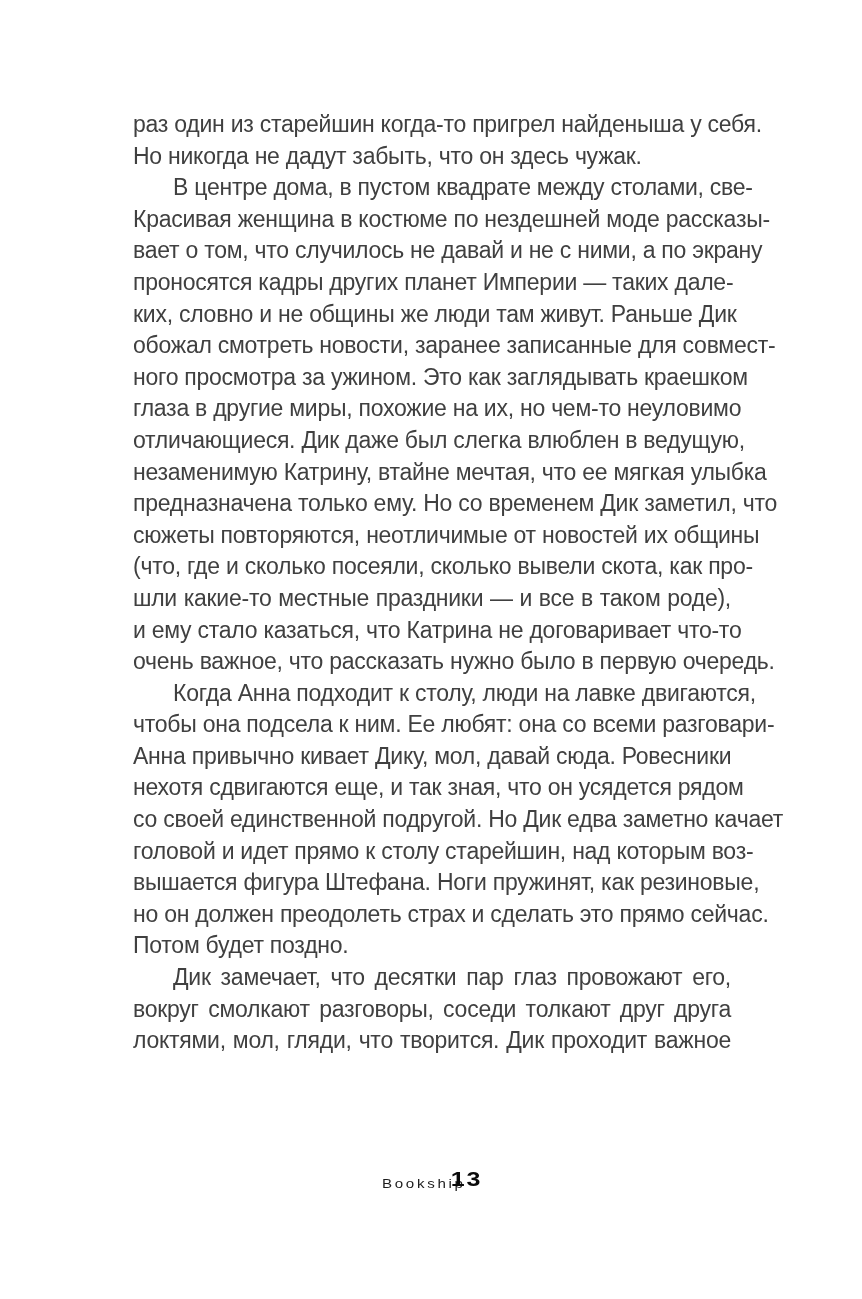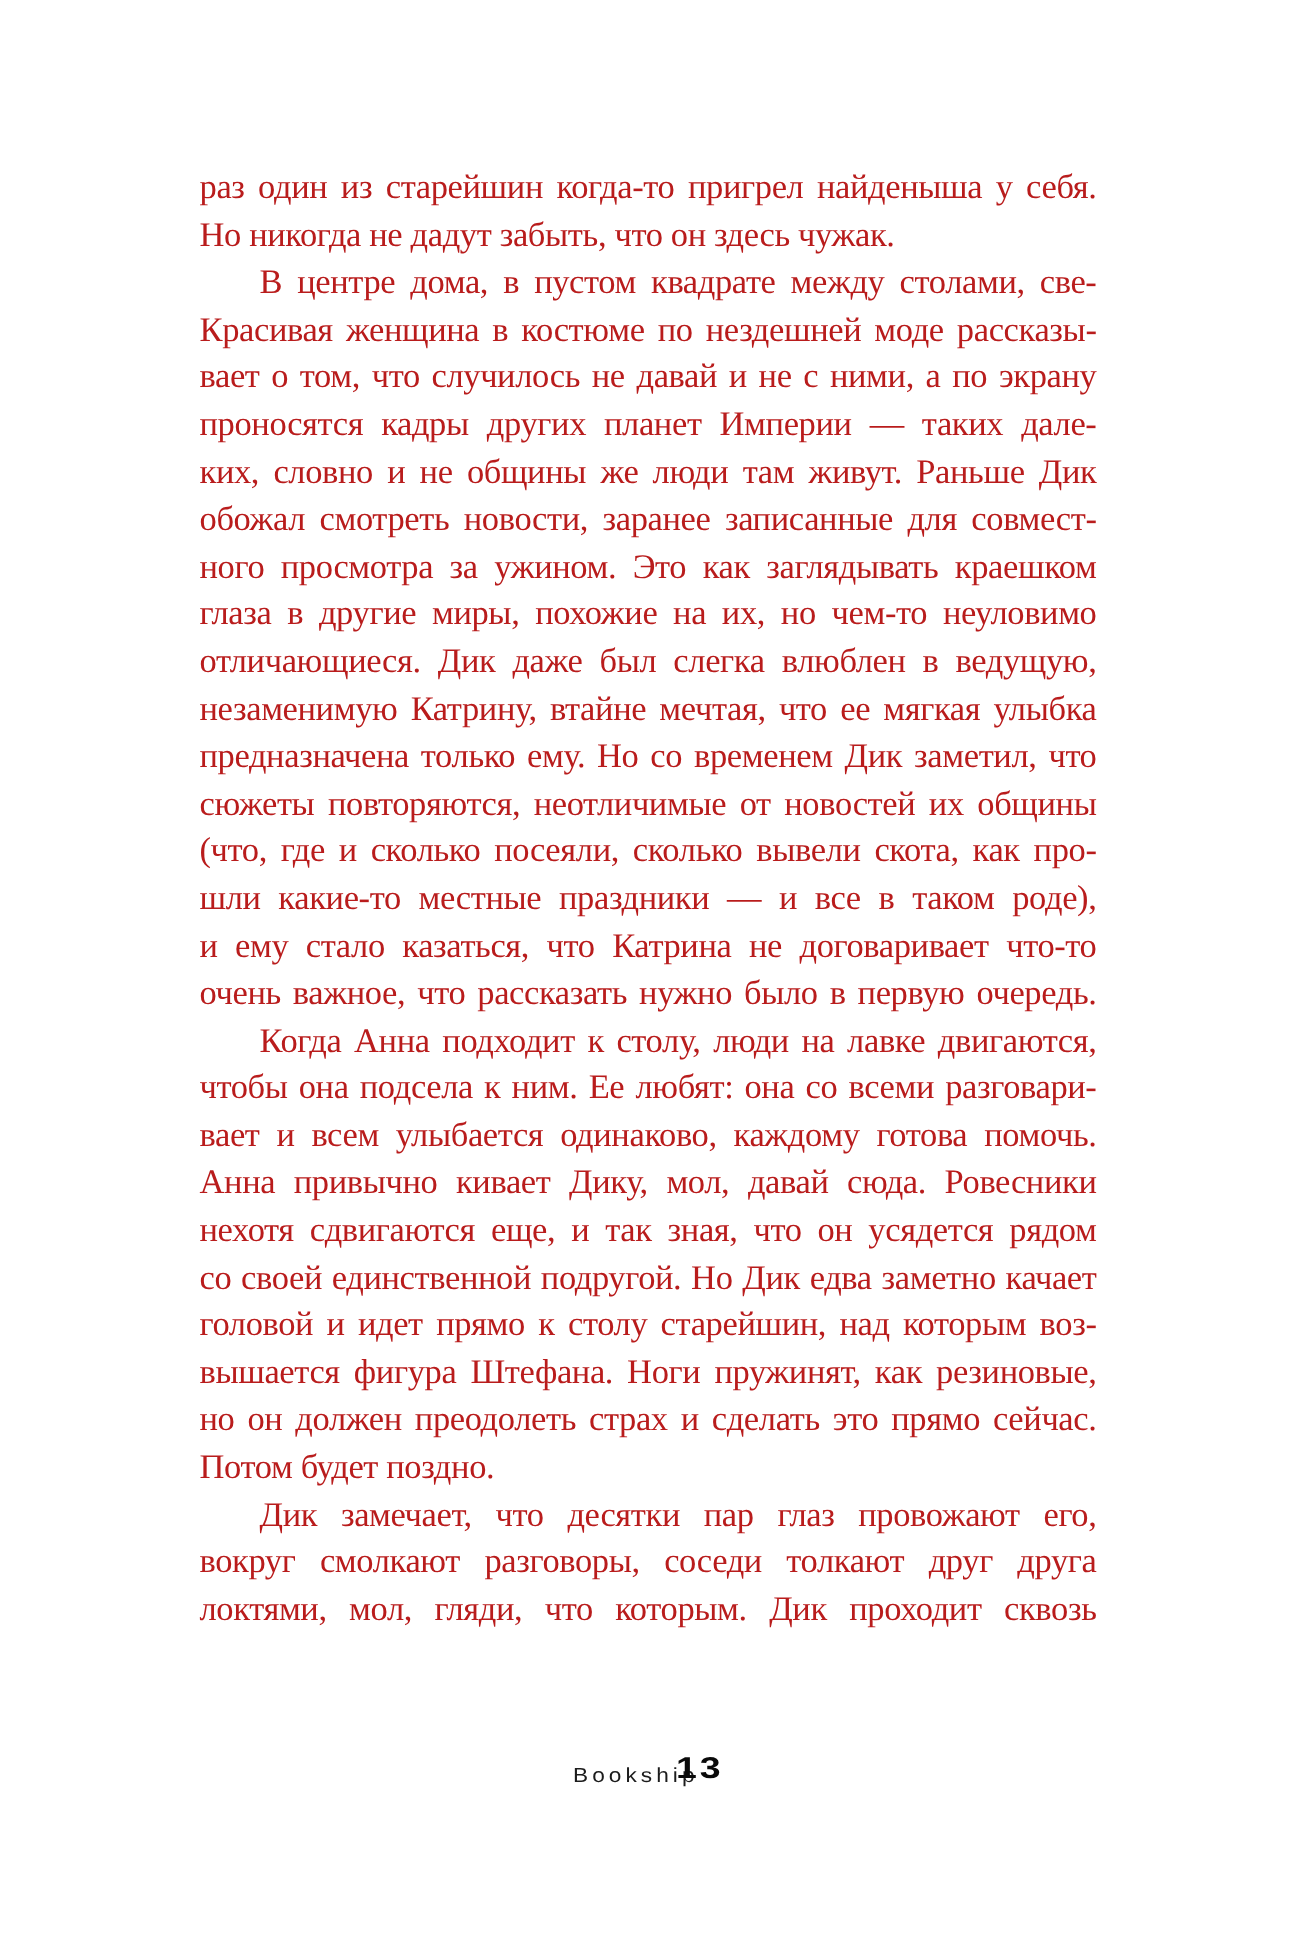--- a/index.html
+++ b/index.html
@@ -16,26 +16,26 @@
     font-family: "Liberation Serif", serif;
     color: #000000;
   }
   .text-block {
     position: absolute;
     left: 133px;
     top: 109px;
     width: 598px;
   }
   .line {
-    font-family: Liberation Serif, serif;
+    font-family: Liberation Sans, sans-serif;
     font-size: 23px;
     line-height: 31.6px;
     height: 31.6px;
     letter-spacing: -0.25px;
-    color: #b91c1c;
+    color: #404040;
     text-align: justify;
     text-align-last: justify;
     text-justify: inter-word;
     white-space: nowrap;
   }
   .line.end {
     text-align-last: left;
   }
   .line.indent {
     text-indent: 40px;
@@ -92,32 +92,31 @@
     <div class="line">незаменимую Катрину, втайне мечтая, что ее мягкая улыбка</div>
     <div class="line">предназначена только ему. Но со временем Дик заметил, что</div>
     <div class="line">сюжеты повторяются, неотличимые от новостей их общины</div>
     <div class="line">(что, где и сколько посеяли, сколько вывели скота, как про-</div>
     <div class="line">шли какие-то местные праздники — и все в таком роде),</div>
     <div class="line">и ему стало казаться, что Катрина не договаривает что-то</div>
     <div class="line">очень важное, что рассказать нужно было в первую очередь.</div>
 
     <div class="line indent">Когда Анна подходит к столу, люди на лавке двигаются,</div>
     <div class="line">чтобы она подсела к ним. Ее любят: она со всеми разговари-</div>
-    <div class="line">вает и всем улыбается одинаково, каждому готова помочь.</div>
     <div class="line">Анна привычно кивает Дику, мол, давай сюда. Ровесники</div>
     <div class="line">нехотя сдвигаются еще, и так зная, что он усядется рядом</div>
     <div class="line">со своей единственной подругой. Но Дик едва заметно качает</div>
     <div class="line">головой и идет прямо к столу старейшин, над которым воз-</div>
     <div class="line">вышается фигура Штефана. Ноги пружинят, как резиновые,</div>
     <div class="line">но он должен преодолеть страх и сделать это прямо сейчас.</div>
     <div class="line end">Потом будет поздно.</div>
 
     <div class="line indent">Дик замечает, что десятки пар глаз провожают его,</div>
     <div class="line">вокруг смолкают разговоры, соседи толкают друг друга</div>
-    <div class="line">локтями, мол, гляди, что которым. Дик проходит сквозь</div>
+    <div class="line">локтями, мол, гляди, что творится. Дик проходит важное</div>
   </div>
 
   <div class="footer">
     <span class="brand">Bookship</span>
     <span class="pagenum">13</span>
   </div>
 
 </div>
 
 </body></html>

